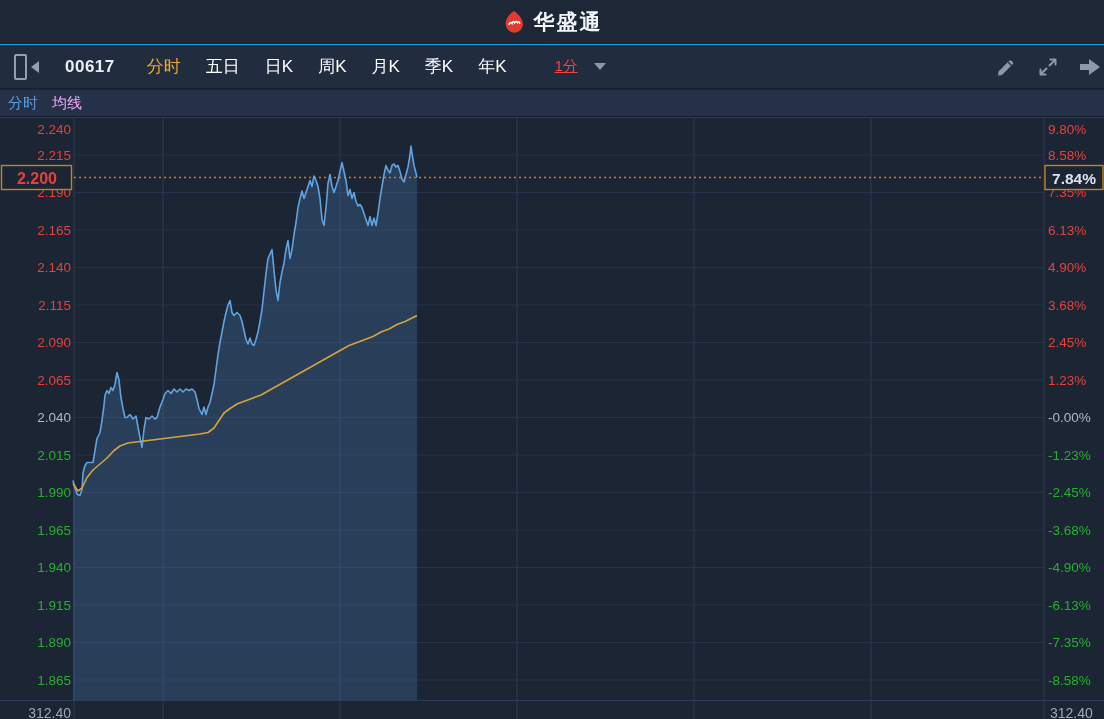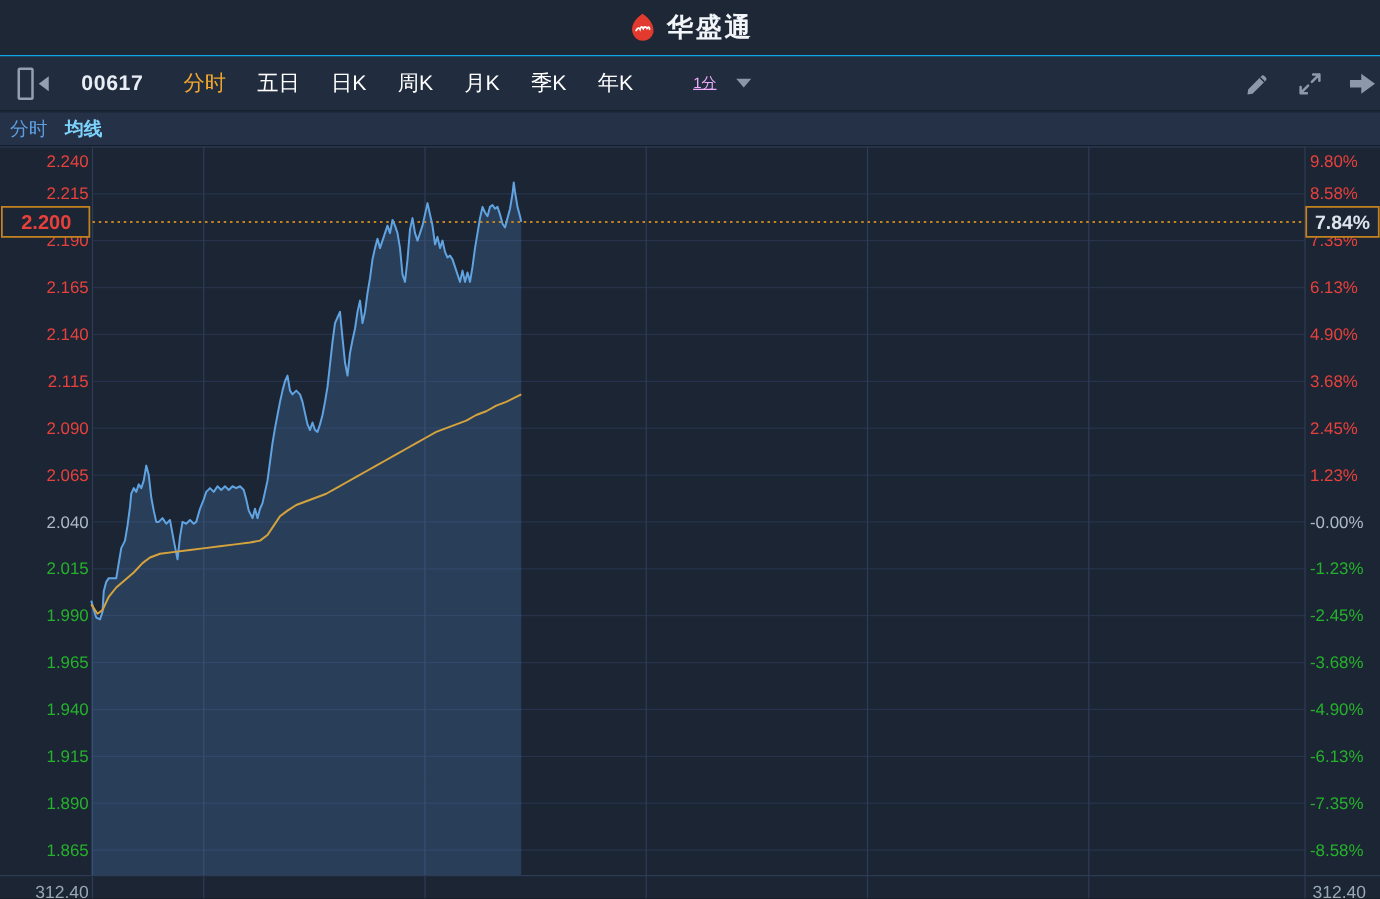--- a/index.html
+++ b/index.html
@@ -4,40 +4,40 @@
 <style>
   html,body{margin:0;padding:0;background:#10151f;}
   #stage{
     position:relative;width:1104px;height:719px;overflow:hidden;
     font-family:"Liberation Sans","DejaVu Sans",sans-serif;
     background:#1b2534;user-select:none;
   }
   
   #app-header{
     position:absolute;left:0;top:0;width:1104px;height:44px;
-    background:#1d2735;border-bottom:4px solid #0ea5e9;
+    background:#1d2735;border-bottom:1px solid #0ea5e9;
     display:flex;align-items:center;justify-content:center;gap:8px;
   }
   #app-title{font-size:21px;font-weight:bold;color:#f2f5f9;letter-spacing:2px;}
   
   #toolbar{
     position:absolute;left:0;top:45px;width:1104px;height:44px;
     background:#212d3f;border-bottom:1px solid #16202e;
     display:flex;align-items:center;padding:0 14px;box-sizing:border-box;
   }
   .collapse-ic{display:flex;align-items:center;margin-right:26px;cursor:pointer;}
   .collapse-ic .rect{width:9px;height:22px;border:2px solid #93a0b2;border-radius:2px;}
   .collapse-ic .tri{width:0;height:0;margin-left:4px;border:6px solid transparent;
     border-right:8px solid #93a0b2;border-left:none;}
   #stock-code{font-size:17px;font-weight:bold;color:#e9eef5;margin-right:28px;letter-spacing:.5px;}
   #tabs{display:flex;align-items:center;gap:17px;}
   .tab{font-size:17px;color:#ffffff;cursor:pointer;padding:2px 4px;white-space:nowrap;}
   .tab.active{color:#f3a72c;}
   #interval{display:flex;align-items:center;margin-left:44px;cursor:pointer;}
-  #interval-label{font-size:12px;color:#f0abfc;text-decoration:underline;}
+  #interval-label{font-size:15px;color:#ef4444;text-decoration:underline;}
   #interval-caret{width:0;height:0;margin-left:16px;border:6px solid transparent;
     border-top:7px solid #8b97a8;margin-top:6px;}
   #toolbar-right{margin-left:auto;display:flex;align-items:center;gap:18px;}
   .tb-icon{width:24px;height:24px;display:block;cursor:pointer;flex:none;}
   
   #legend-row{
     position:absolute;left:0;top:90px;width:1104px;height:27px;
     background:#253147;border-bottom:1px solid #141d2b;
     display:flex;align-items:center;padding-left:8px;box-sizing:border-box;gap:14px;
   }
@@ -90,21 +90,21 @@
         </g>
       </svg>
       <svg class="tb-icon" viewBox="0 0 24 24" style="margin-right:-12px">
         <path d="M2 9 h9 V4 l11 8 -11 8 v-5 H2 Z" fill="#8d99ab"></path>
       </svg>
     </div>
   </div>
 
   <div id="legend-row">
       <span class="legend-item" style="color: rgb(93, 158, 222);">分时</span>
-      <span class="legend-item" style="color: #7dd3fc; font-weight: bold;">均线</span>
+      <span class="legend-item" style="color: #f0abfc;">均线</span>
     </div>
 
   <div id="chart-wrap">
     <svg id="chart-svg" width="1104" height="602" viewBox="0 0 1104 602">
         <g>
           <line x1="74" x2="1044" y1="0.5" y2="0.5" stroke="#27334a" stroke-width="1"></line>
           <line x1="74" x2="1044" y1="38.0" y2="38.0" stroke="#27334a" stroke-width="1"></line>
           <line x1="74" x2="1044" y1="75.5" y2="75.5" stroke="#27334a" stroke-width="1"></line>
           <line x1="74" x2="1044" y1="113.0" y2="113.0" stroke="#27334a" stroke-width="1"></line>
           <line x1="74" x2="1044" y1="150.5" y2="150.5" stroke="#27334a" stroke-width="1"></line>

